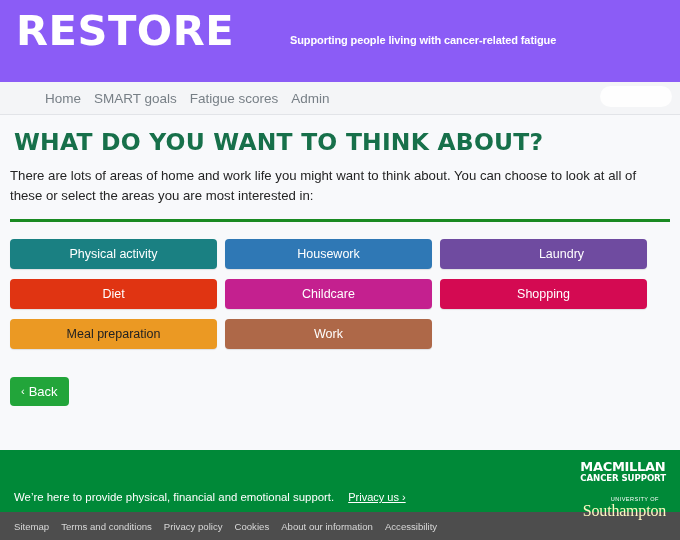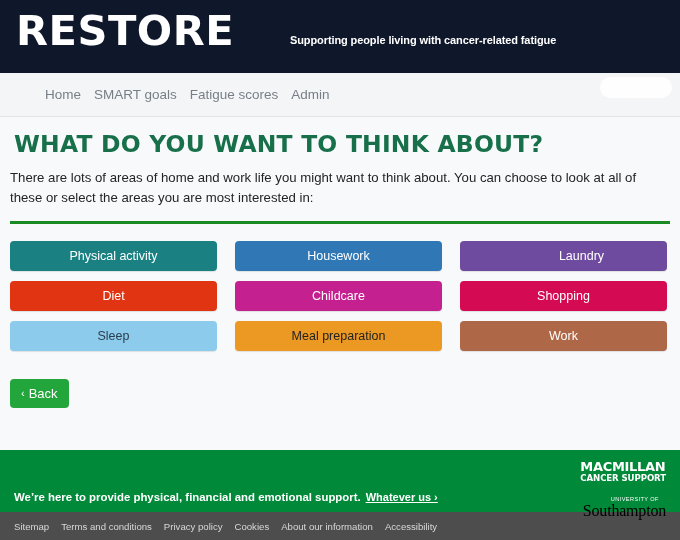--- a/index.html
+++ b/index.html
@@ -21,22 +21,22 @@
     width: 680px;
     height: 540px;
     position: relative;
     display: flex;
     flex-direction: column;
     background: #f8f9fb;
   }
 
   
   .header {
-    background: #0f172a;
-    height: 73px;
+    background: #8b5cf6;
+    height: 82px;
     position: relative;
     flex: 0 0 auto;
   }
 
   .brand {
     position: absolute;
     left: 16px;
     top: 11px;
     color: #ffffff;
     font-family: "DejaVu Sans", sans-serif;
@@ -53,21 +53,21 @@
     left: 290px;
     top: 34px;
     color: #ffffff;
     font-size: 11px;
     font-weight: bold;
     letter-spacing: -0.1px;
   }
 
   
   .navbar {
-    height: 44px;
+    height: 33px;
     background: #f4f5f7;
     border-bottom: 1px solid #e2e4e8;
     position: relative;
     flex: 0 0 auto;
     display: flex;
     align-items: center;
   }
 
   .nav-items {
     display: flex;
@@ -126,21 +126,21 @@
     height: 3px;
     background: #1a8a22;
     margin: 12px 0 0 0;
     width: 660px;
   }
 
   
   .grid {
     display: grid;
     grid-template-columns: repeat(3, 207px);
-    gap: 10px 18px;
+    gap: 10px 8px;
     margin-top: 17px;
   }
 
   .opt-btn {
     height: 30px;
     border: none;
     border-radius: 4px;
     color: #ffffff;
     font-size: 12.5px;
     font-family: "Liberation Sans", sans-serif;
@@ -219,38 +219,37 @@
     font-size: 5.6px;
     letter-spacing: 0.4px;
     color: #ffffff;
     margin-left: 28px;
     margin-bottom: 1px;
     font-family: "Liberation Sans", sans-serif;
   }
   .soton-l2 {
     display: block;
     font-size: 16px;
-    color: #000000;
+    color: #fef9c3;
     letter-spacing: -0.2px;
   }
 
   .foot-strong {
     font-size: 11.6px;
     font-weight: bold;
     margin-top: 9px;
     color: #ffffff;
   }
   .foot-sub {
     font-size: 11.4px;
     margin-top: 5px;
     color: #ffffff;
     display: flex;
     align-items: center;
-    gap: 5px;
-    font-weight: bold;
+    gap: 14px;
   }
   .contact-link {
     color: #ffffff;
     text-decoration: underline;
     cursor: pointer;
     font-size: 11px;
   }
 
   
   .bottombar {
@@ -295,21 +294,20 @@
     <p class="intro">There are lots of areas of home and work life you might want to think about. You can choose to look at all of these or select the areas you are most interested in:</p>
     <div class="divider"></div>
 
     <div class="grid">
         <button class="opt-btn" style="background: rgb(26, 128, 130); color: rgb(255, 255, 255);">Physical activity</button>
         <button class="opt-btn" style="background: rgb(47, 120, 181); color: rgb(255, 255, 255);">Housework</button>
         <button class="opt-btn" style="background: rgb(111, 75, 160); color: rgb(255, 255, 255); padding-left: 36px;">Laundry</button>
         <button class="opt-btn" style="background: rgb(224, 52, 18); color: rgb(255, 255, 255);">Diet</button>
         <button class="opt-btn" style="background: rgb(196, 32, 143); color: rgb(255, 255, 255);">Childcare</button>
         <button class="opt-btn" style="background: rgb(212, 10, 82); color: rgb(255, 255, 255);">Shopping</button>
-        <button class="opt-btn" style="background: rgb(140, 203, 235); color: rgb(44, 62, 80);">Sleep</button>
         <button class="opt-btn" style="background: rgb(235, 153, 35); color: rgb(34, 34, 34);">Meal preparation</button>
         <button class="opt-btn" style="background: rgb(174, 104, 72); color: rgb(255, 255, 255);">Work</button>
       </div>
 
     <div class="pager">
       <button class="pager-btn">
         <span class="chev">‹</span>
         <span>Back</span>
       </button>
     </div>
@@ -321,21 +319,21 @@
         <span class="mac-l1">MACMILLAN</span>
         <span class="mac-l2">CANCER SUPPORT</span>
       </div>
       <div class="soton-logo">
         <span class="soton-l1">UNIVERSITY OF</span>
         <span class="soton-l2">Southampton</span>
       </div>
     </div>
     <div class="foot-sub">
       <span>We’re here to provide physical, financial and emotional support.</span>
-      <span class="contact-link">Whatever us ›</span>
+      <span class="contact-link">Privacy us ›</span>
     </div>
   </div>
 
   <div class="bottombar">
       <a class="bottom-link">Sitemap</a>
       <a class="bottom-link">Terms and conditions</a>
       <a class="bottom-link">Privacy policy</a>
       <a class="bottom-link">Cookies</a>
       <a class="bottom-link">About our information</a>
       <a class="bottom-link">Accessibility</a>

